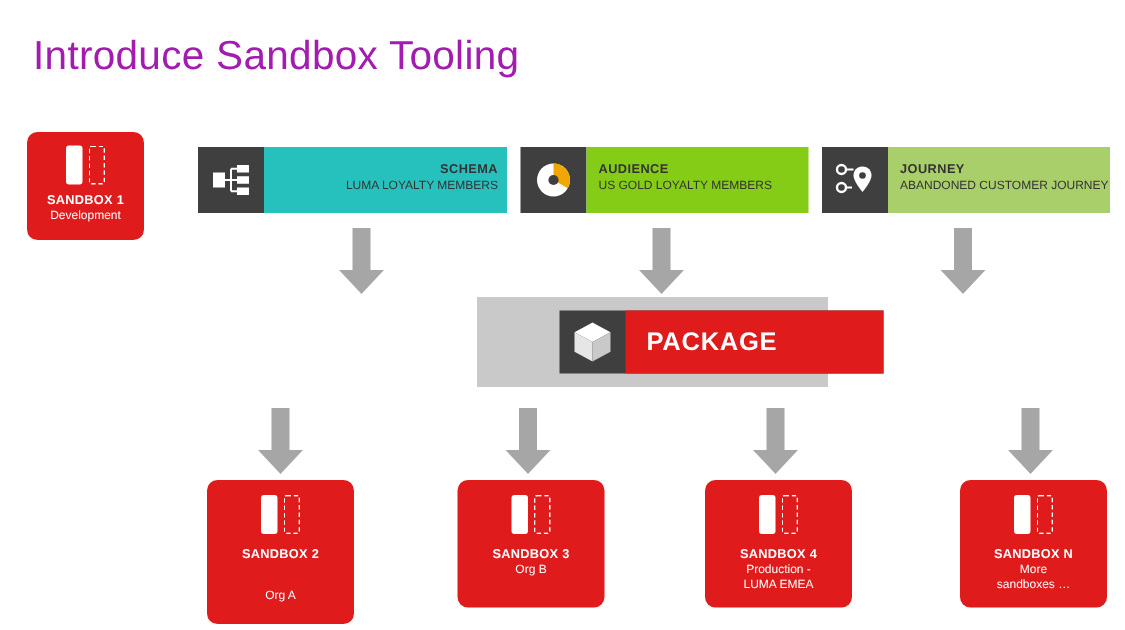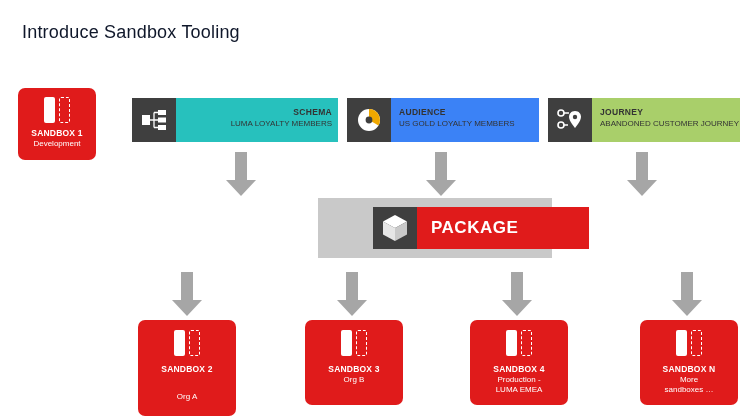--- a/index.html
+++ b/index.html
@@ -19,22 +19,22 @@
     left: 0; top: 0;
     width: 750px;
     height: 420px;
   }
   .abs { position: absolute; }
 
   
   #title {
     left: 22px;
     top: 22px;
-    font-size: 18px;
-    color: #0f172a;
+    font-size: 27px;
+    color: #a21caf;
     letter-spacing: 0.2px;
     white-space: nowrap;
   }
 
   
   .sandbox {
     background: #e01b1b;
     border-radius: 7px;
     color: #ffffff;
     box-sizing: border-box;
@@ -189,21 +189,21 @@
   </div>
 
   <div class="abs objbar" style="left:347px; top:98px; width:192px;">
     <div class="icon-box">
       <svg width="26" height="26" viewBox="0 0 26 26">
         <circle cx="13" cy="13" r="11" fill="#ffffff"></circle>
         <path d="M13 13 L13 2 A11 11 0 0 1 22.5 18.5 Z" fill="#f0a800"></path>
         <circle cx="13" cy="13" r="3.4" fill="#3f3f3f"></circle>
       </svg>
     </div>
-    <div class="body" style="background:#3b82f6;">
+    <div class="body" style="background:#84cc16;">
       <div class="ob-title">AUDIENCE</div>
       <div class="ob-sub">US GOLD LOYALTY MEMBERS</div>
     </div>
   </div>
 
   <div class="abs objbar" style="left:548px; top:98px; width:192px;">
     <div class="icon-box">
       <svg width="28" height="24" viewBox="0 0 28 24">
         <circle cx="5" cy="5" r="3" fill="none" stroke="#ffffff" stroke-width="1.6"></circle>
         <circle cx="5" cy="17" r="3" fill="none" stroke="#ffffff" stroke-width="1.6"></circle>

